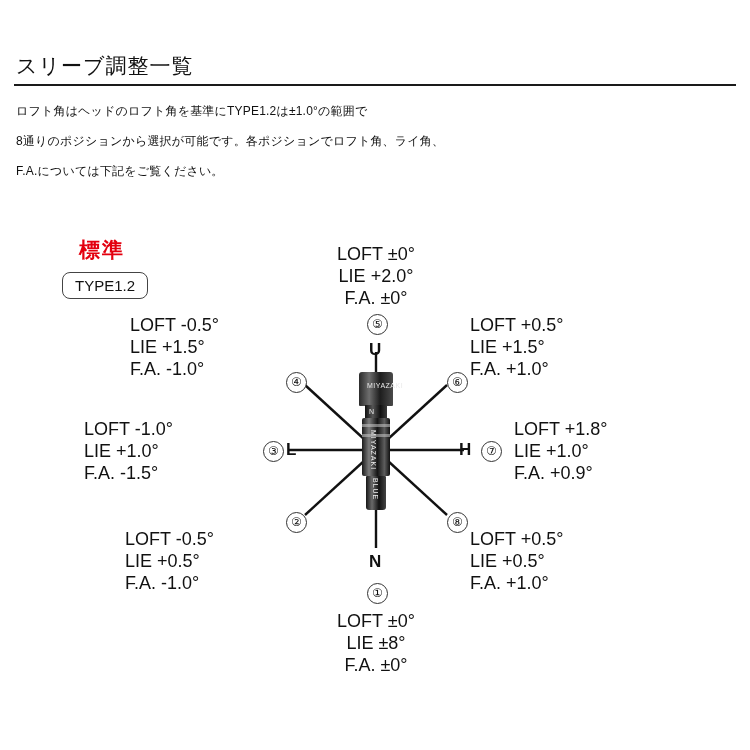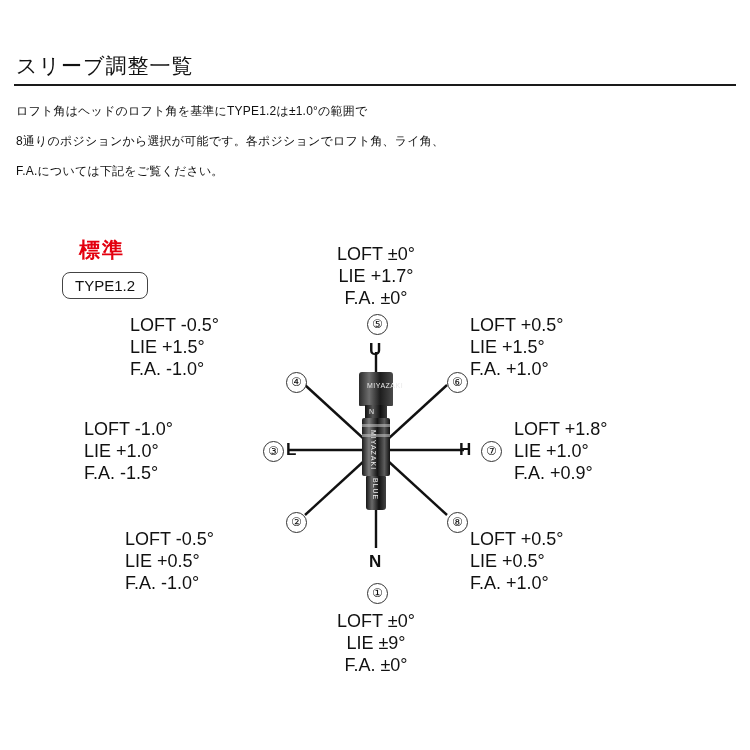--- a/index.html
+++ b/index.html
@@ -130,21 +130,21 @@
     <div class="ring" style="top:52px;"></div>
     <div class="ring" style="top:62px;"></div>
     <div class="mark-v" style="left:14px;top:58px;">MIYAZAKI</div>
     <div class="tip"></div>
     <div class="mark-v" style="left:16px;top:106px;">BLUE</div>
     <div class="mark" style="left:13px;top:36px;">N</div>
   </div>
 
   <div class="blk ctr" style="left:286px;top:243px;width:180px;">
     <div>LOFT ±0°</div>
-    <div>LIE +1.7°</div>
+    <div>LIE +2.0°</div>
     <div>F.A. ±0°</div>
   </div>
   <div class="num" style="left:367px;top:314px;">⑤</div>
   <div class="letter" style="left:369px;top:340px;">U</div>
 
   <div class="blk lft" style="left:130px;top:314px;width:160px;">
     <div>LOFT -0.5°</div>
     <div>LIE +1.5°</div>
     <div>F.A. -1.0°</div>
   </div>
@@ -184,17 +184,17 @@
     <div>LOFT +0.5°</div>
     <div>LIE +0.5°</div>
     <div>F.A. +1.0°</div>
   </div>
   <div class="num" style="left:447px;top:512px;">⑧</div>
 
   <div class="letter" style="left:369px;top:552px;">N</div>
   <div class="num" style="left:367px;top:583px;">①</div>
   <div class="blk ctr" style="left:286px;top:610px;width:180px;">
     <div>LOFT ±0°</div>
-    <div>LIE ±9°</div>
+    <div>LIE ±8°</div>
     <div>F.A. ±0°</div>
   </div>
 
 </div>
 
 </body></html>

